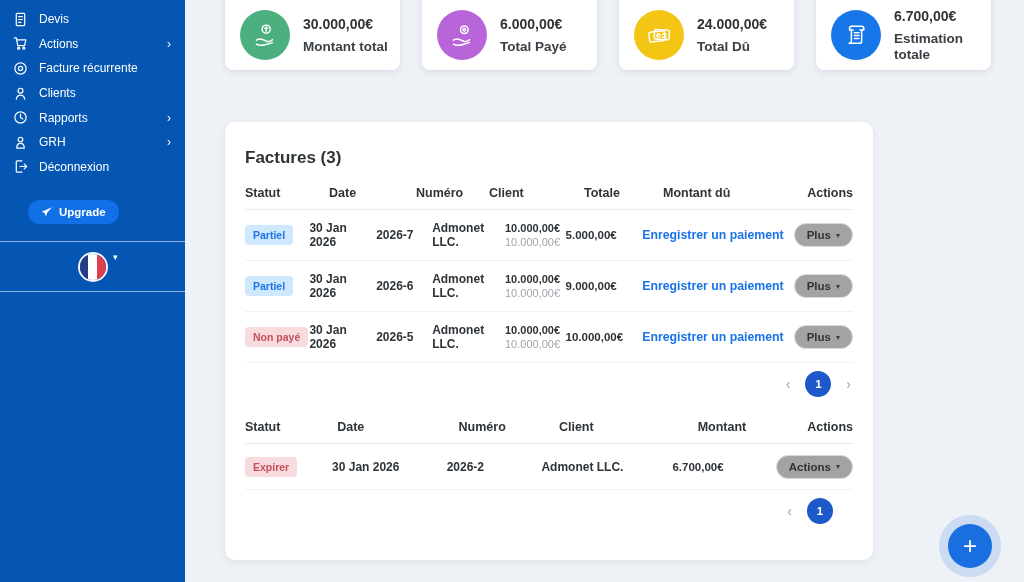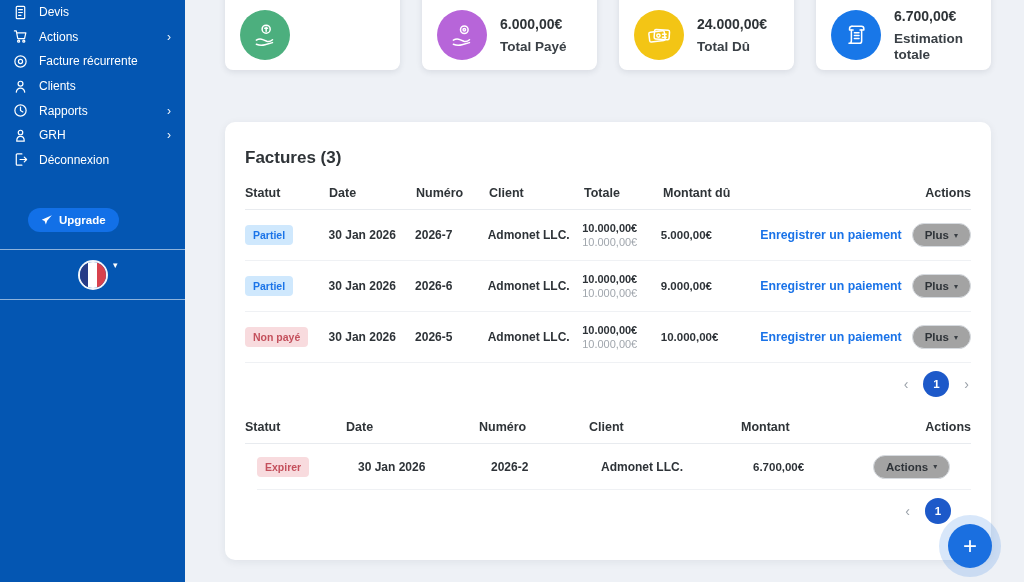--- a/index.html
+++ b/index.html
@@ -2,30 +2,30 @@
 <html><head>
 <meta charset="utf-8">
 <style>
   * { margin:0; padding:0; box-sizing:border-box; }
   html,body { width:1024px; height:582px; overflow:hidden;
     font-family:"Liberation Sans","DejaVu Sans",sans-serif; background:#eef1f6; }
 
   
   .sidebar { position:absolute; left:0; top:0; width:185px; height:582px;
     background:#0456b2; z-index:2; }
-  .menu { }
+  .menu { padding-top:7px; }
   .menu-item { display:flex; align-items:center; height:24.6px;
     padding:0 14px 0 12px; color:#fff; font-size:12px; cursor:pointer; }
   .mi-icon { width:16px; height:16px; margin-right:11px; flex:none;
     display:flex; align-items:center; justify-content:center; }
   .mi-icon svg { width:15px; height:15px; stroke:#fff; fill:none;
     stroke-width:1.3; stroke-linecap:round; stroke-linejoin:round; }
   .mi-label { white-space:nowrap; }
   .mi-chev { margin-left:auto; font-size:12px; line-height:1; opacity:.95; }
-  .upgrade-btn { margin:36px 0 0 28px; display:inline-flex; align-items:center;
+  .upgrade-btn { margin:21px 0 0 28px; display:inline-flex; align-items:center;
     gap:6px; background:#1270e7; color:#fff; font-size:11.5px; font-weight:600;
     padding:6px 13px; border-radius:999px; border:none; cursor:pointer; }
   .upgrade-btn svg { width:12px; height:12px; fill:#fff; }
   .sb-divider { height:1px; background:rgba(255,255,255,.55); margin-top:17px; }
   .lang-row { height:50px; display:flex; align-items:center; justify-content:center;
     position:relative; border-bottom:1px solid rgba(255,255,255,.55); }
   .flag { width:26px; height:26px; border-radius:50%; overflow:hidden; display:flex;
     box-shadow:0 0 0 2px rgba(255,255,255,.95); cursor:pointer; }
   .flag span { flex:1; }
   .flag .b { background:#273c87; } .flag .w { background:#fff; } .flag .r { background:#d8414d; }
@@ -43,31 +43,31 @@
   .cicon svg { width:30px; height:30px; stroke:#fff; fill:none;
     stroke-width:1.3; stroke-linecap:round; stroke-linejoin:round; }
   .cicon.green { background:#4caf7e; } .cicon.purple { background:#b765d9; }
   .cicon.yellow { background:#f3c515; } .cicon.blue { background:#1877e8; }
   .ctext { margin-left:13px; }
   .cvalue { font-size:14px; font-weight:700; color:#2f3438; }
   .clabel { font-size:13.5px; font-weight:600; color:#3a4046; margin-top:7px;
     white-space:nowrap; line-height:1.18; }
   .scard:nth-child(4) .clabel { white-space:normal; width:78px; }
 
-  .panel { position:absolute; left:40px; top:122px; width:766px; height:438px;
+  .panel { position:absolute; left:40px; top:122px; width:648px; height:438px;
     background:#fff; border-radius:10px; box-shadow:0 2px 8px rgba(25,39,62,.07);
     padding:0 20px; overflow:hidden; }
   .section-title { font-size:17px; font-weight:600; color:#2f3438; padding-top:26px; }
   .section-title.second { padding-top:14px; }
 
   .thead { display:flex; align-items:center; height:34px; margin-top:8px;
     border-bottom:1px solid #e8ebef; font-size:12.5px; font-weight:700; color:#2f3438; }
   .trow { display:flex; align-items:center; height:51px;
     border-bottom:1px solid #eff1f4; font-size:12px; font-weight:600; color:#2e3338; }
-  .trow.devis { height:46px;margin-left:12px; }
+  .trow.devis { height:46px; }
 
   .f-c1{width:84px} .f-c2{width:87px} .f-c3{width:73px} .f-c4{width:95px}
   .f-c5{width:79px} .f-c6{width:100px} .f-c7{flex:1; text-align:right;}
   .d-c1{width:101px} .d-c2{width:133px} .d-c3{width:110px} .d-c4{width:152px}
   .d-c5{width:120px} .d-c6{flex:1; text-align:right;}
 
   .badge { display:inline-block; font-size:10.5px; font-weight:600;
     padding:4px 8px; border-radius:4px; }
   .badge.blue { background:#cfe8fd; color:#1b74e8; }
   .badge.red  { background:#f8dbde; color:#c4505c; }
@@ -204,20 +204,24 @@
   <div class="cards">
 
     <div class="scard">
       <span class="cicon green">
         <svg viewBox="0 0 26 26">
             <circle cx="14" cy="8" r="3.5"></circle>
             <path d="M14 6.3v3.4M12.8 7.2h2.4"></path>
             <path d="M5.5 17.5c2-1.2 3.6-1.3 5.6-.5l3.5 1.4c1.7.6 3.4 0 4.9-1.3"></path>
             <path d="M5.5 21c2.5 1 5 1.1 7.5.4l6.5-1.8"></path>
           </svg>
+      </span>
+      <span class="ctext">
+        <div class="cvalue">30.000,00€</div>
+        <div class="clabel">Montant total</div>
       </span>
     </div>
 
     <div class="scard">
       <span class="cicon purple">
         <svg viewBox="0 0 26 26">
             <circle cx="15" cy="8.5" r="3.3"></circle>
             <circle cx="15" cy="8.5" r="1.1"></circle>
             <path d="M5.5 17.5c2-1.2 3.6-1.3 5.6-.5l3.5 1.4c1.7.6 3.4 0 4.9-1.3"></path>
             <path d="M5.5 21c2.5 1 5 1.1 7.5.4l6.5-1.8"></path>

